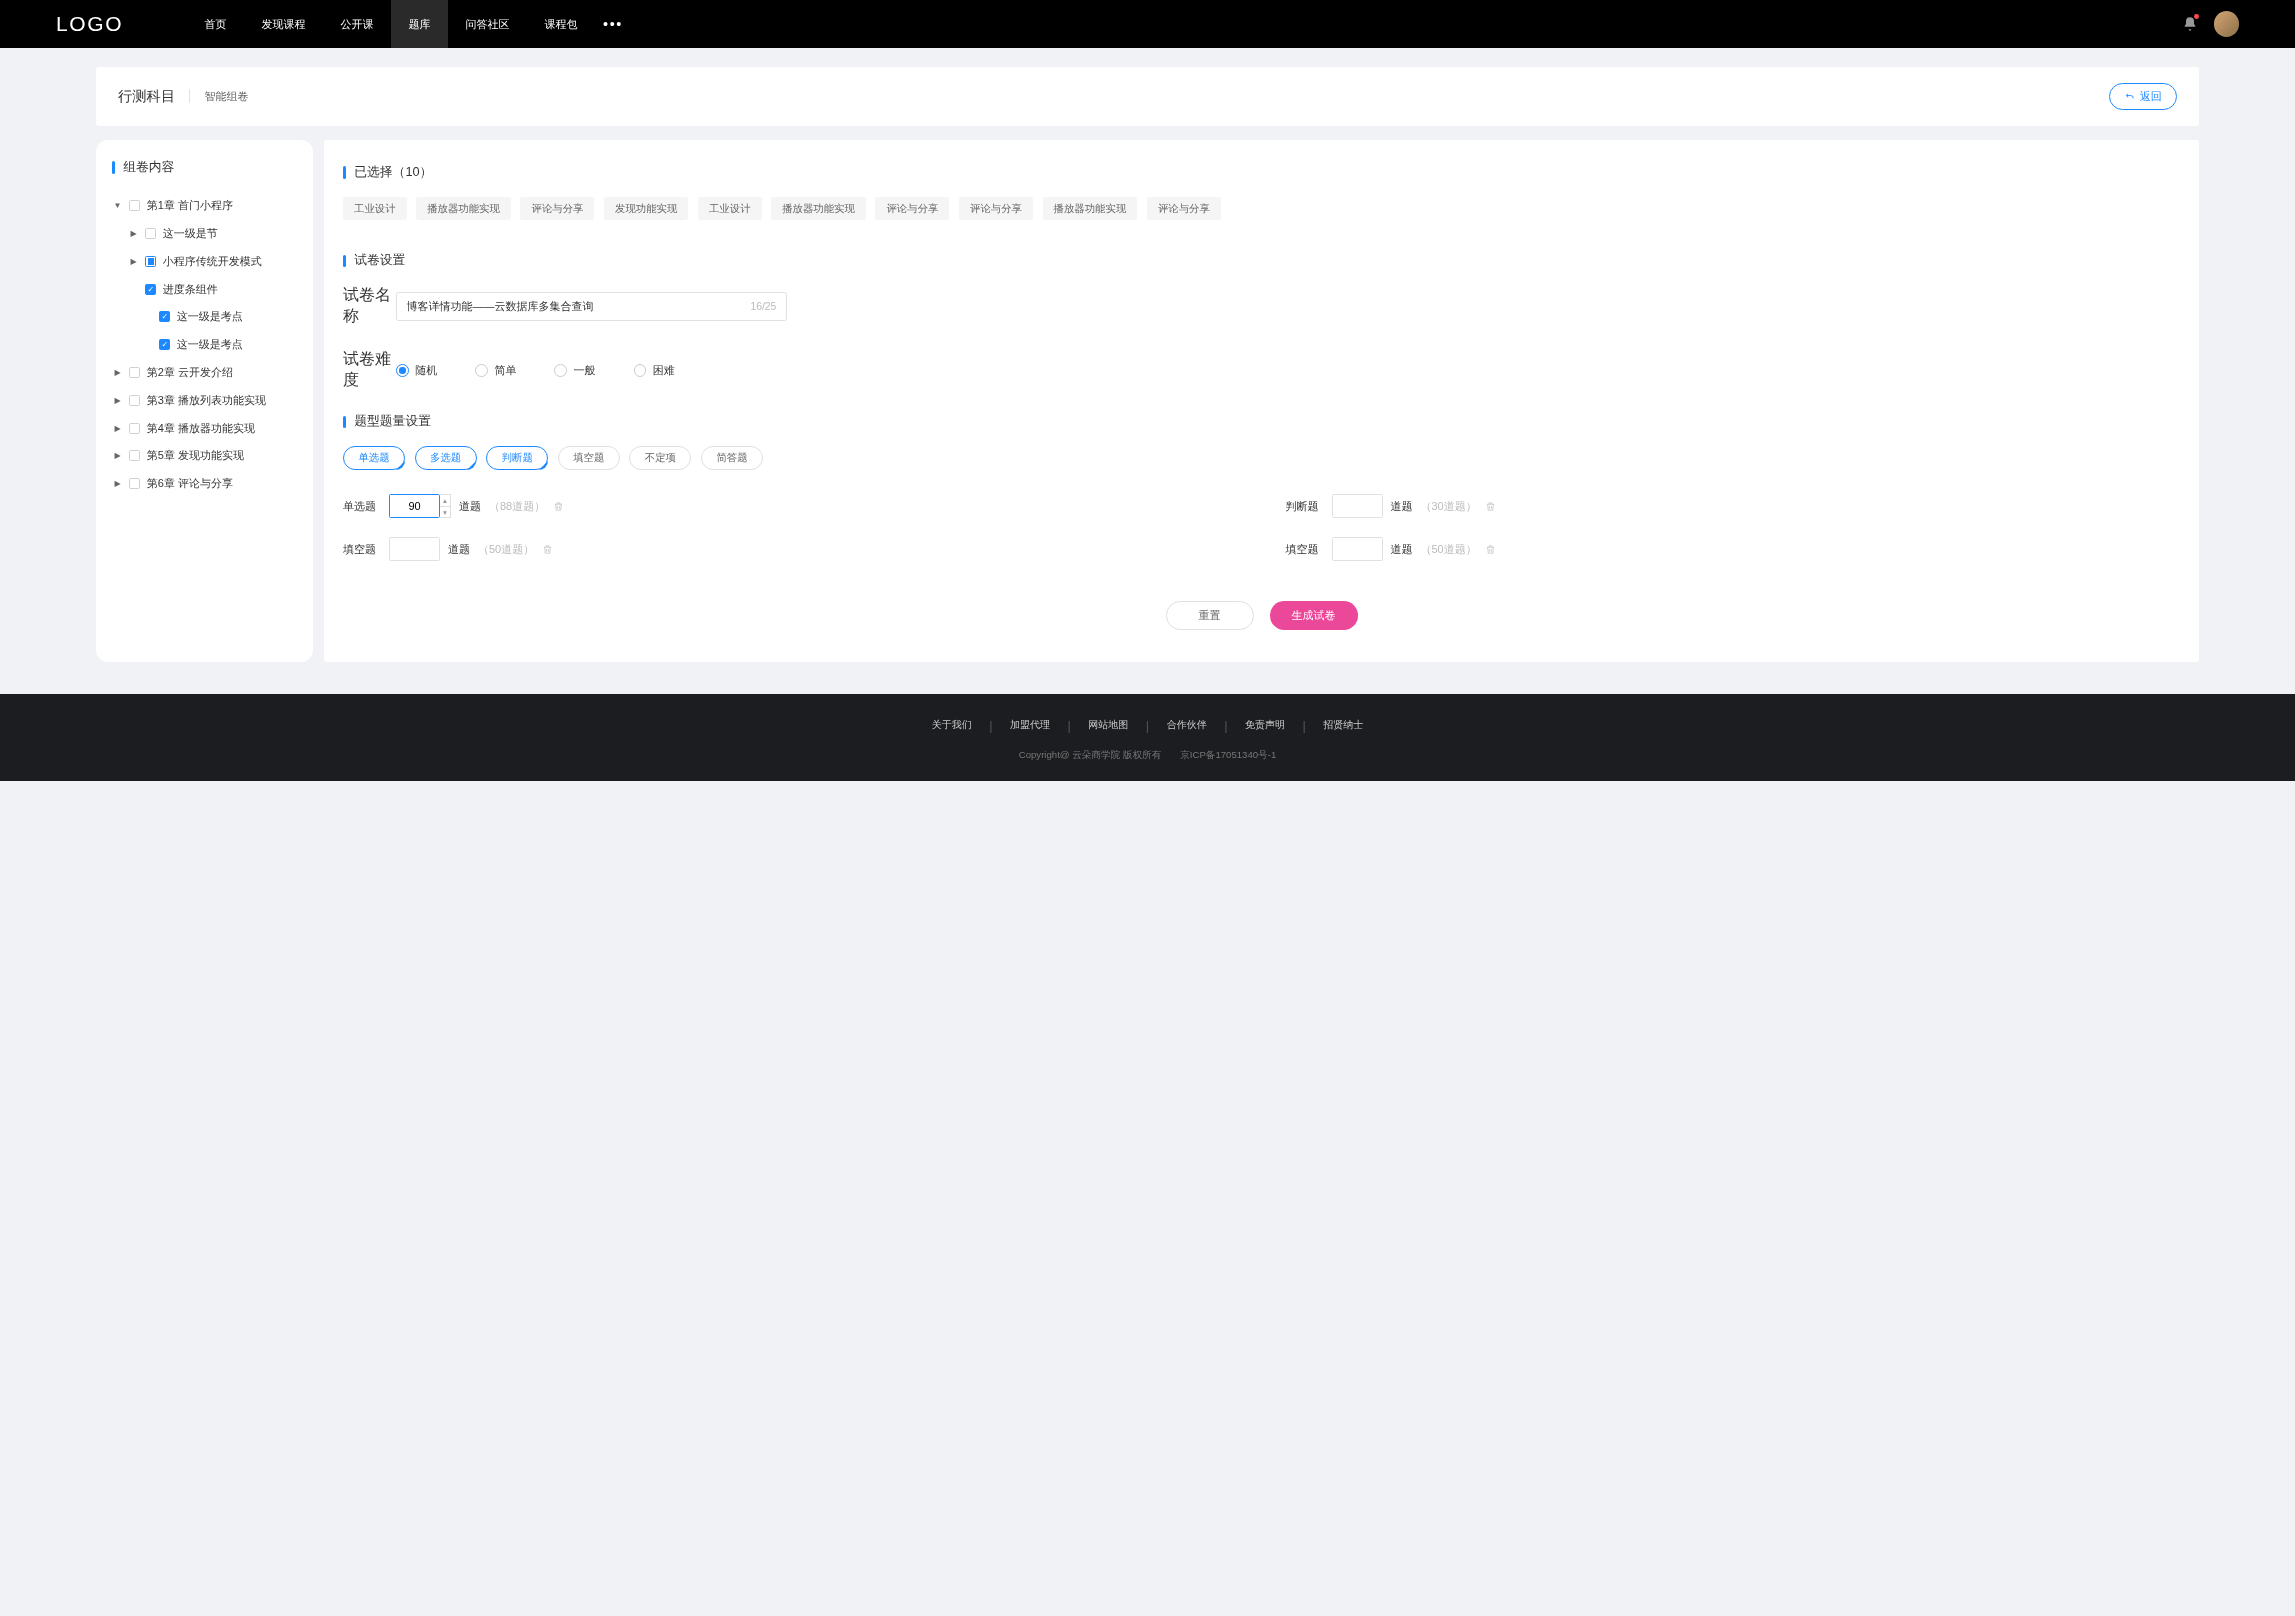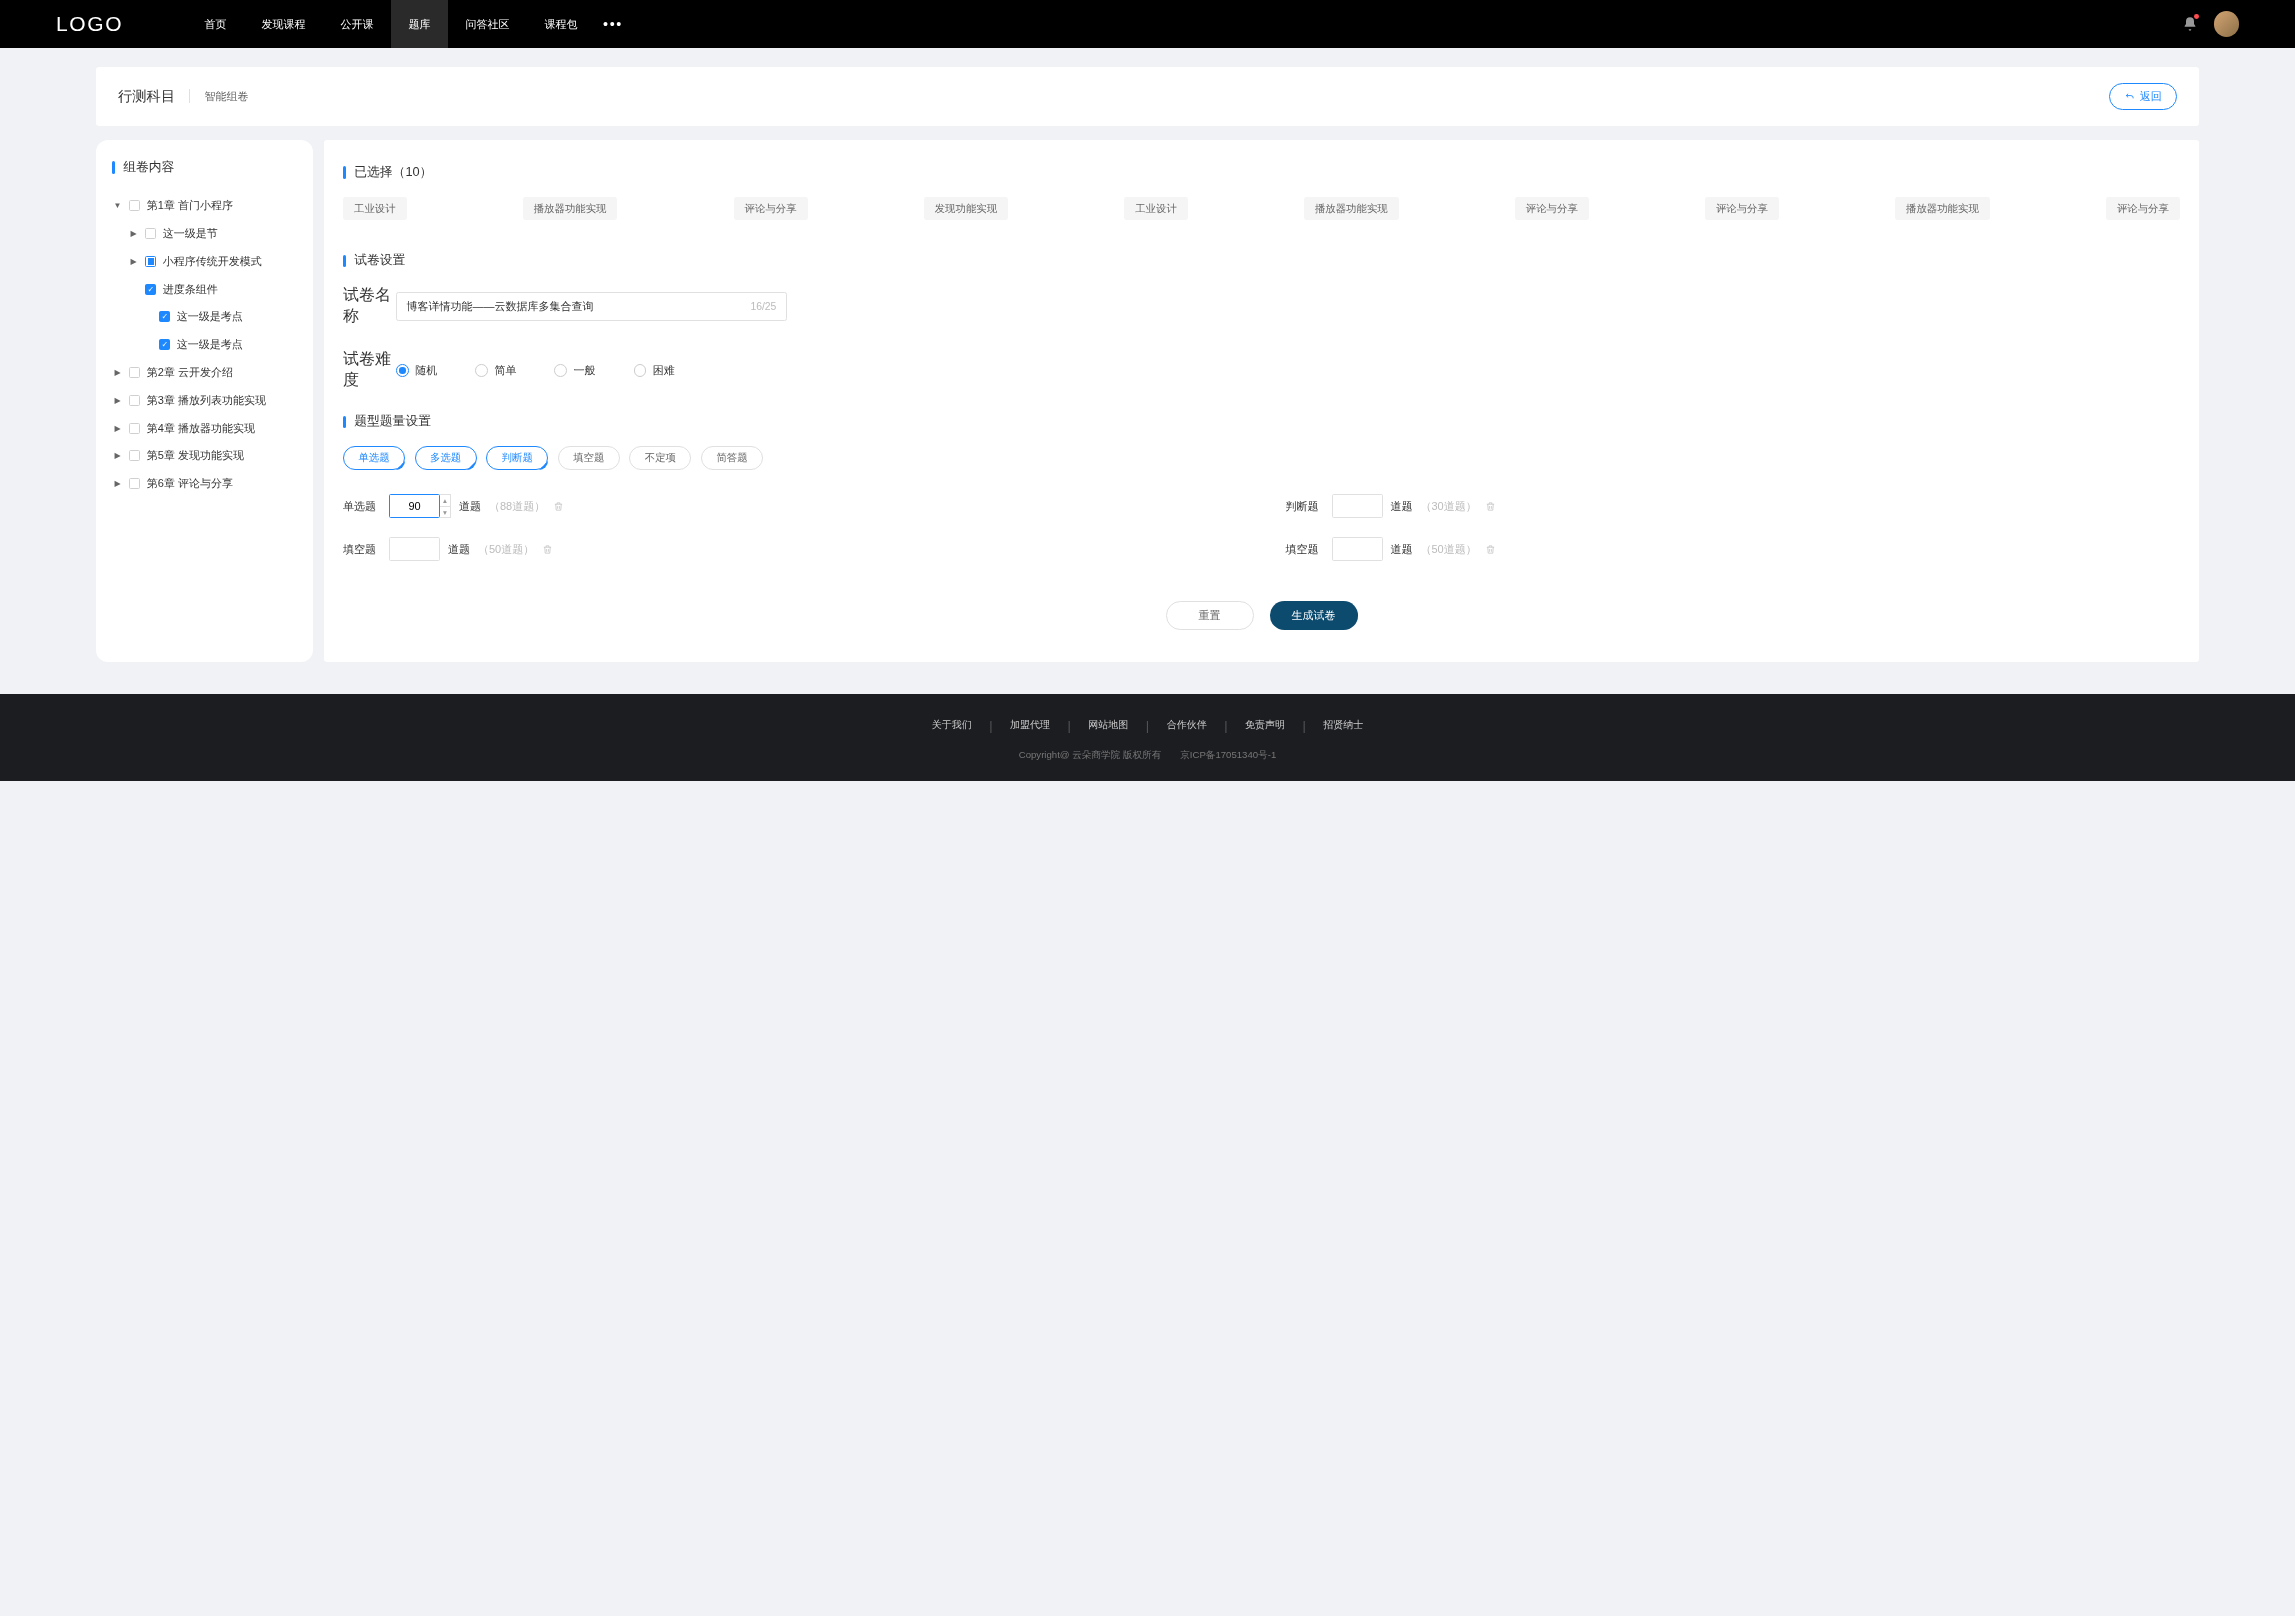--- a/index.html
+++ b/index.html
@@ -42,21 +42,21 @@
 .tree-cb { width: 11px; height: 11px; border: 0.8px solid #d0d0d0; border-radius: 1.6px; margin: 0 6.4px; display: inline-flex; align-items: center; justify-content: center; flex-shrink: 0; }
 .tree-cb.checked { background: #1e88ff; border-color: #1e88ff; }
 .tree-cb.checked::after { content: "✓"; color: #fff; font-size: 8px; }
 .tree-cb.semi { border-color: #1e88ff; }
 .tree-cb.semi::after { content: ""; width: 6.4px; height: 6.4px; background: #1e88ff; }
 .tree-l1 { padding-left: 0; }
 .tree-l2 { padding-left: 16px; }
 .tree-l3 { padding-left: 30px; }
 
 
-.tags { display: flex; flex-wrap: wrap; gap: 9.6px; margin-bottom: 32px; justify-content: space-between; }
+.tags { display: flex; flex-wrap: wrap; gap: 9.6px; margin-bottom: 32px; }
 .tag { background: #f5f5f5; color: #666; padding: 4.8px 11px; border-radius: 2.4px; font-size: 10.4px; }
 
 
 .form-row { display: flex; align-items: center; margin-bottom: 22px; }
 .form-label { width: 53px; font-size: 16px; color: #333; }
 .form-input { flex: 1; max-width: 391px; height: 29px; border: 0.8px solid #e0e0e0; border-radius: 2.4px; padding: 0 9.6px; font-size: 11px; display: flex; align-items: center; }
 .form-input-text { flex: 1; }
 .form-counter { color: #bbb; font-size: 10.4px; }
 .radio-group { display: flex; gap: 38px; }
 .radio { display: flex; align-items: center; gap: 6.4px; cursor: pointer; }
@@ -82,21 +82,21 @@
 .qty-spinner span:first-child { border-bottom: 0.8px solid #e0e0e0; }
 .qty-unit { color: #333; }
 .qty-hint { color: #bbb; }
 .trash { width: 11px; height: 11px; cursor: pointer; }
 .trash svg { stroke: #bbb; fill: none; stroke-width: 1.5; }
 
 
 .actions { display: flex; gap: 16px; justify-content: center; }
 .btn { width: 88px; height: 29px; border-radius: 14.3px; font-size: 11px; cursor: pointer; }
 .btn-default { background: #fff; border: 0.8px solid #e0e0e0; color: #666; }
-.btn-primary { background: #0c4a6e; border: none; color: #fff; }
+.btn-primary { background: #ec4899; border: none; color: #fff; }
 
 
 .footer { background: #1c1d21; margin-top: 32px; padding: 24px 0 19px; text-align: center; }
 .footer-links { display: flex; justify-content: center; gap: 0; margin-bottom: 16px; }
 .footer-link { color: #ccc; font-size: 10px; padding: 0 17.5px; cursor: pointer; }
 .footer-sep { color: #555; }
 .footer-copy { color: #777; font-size: 9.6px; display: flex; justify-content: center; gap: 19px; }
 </style>
 </head>
 <body>

